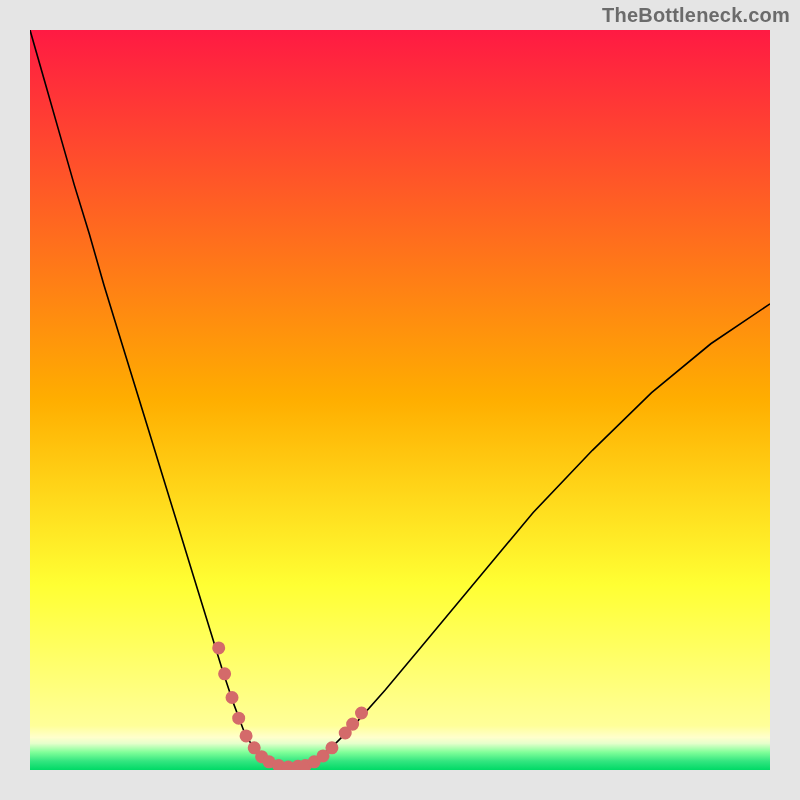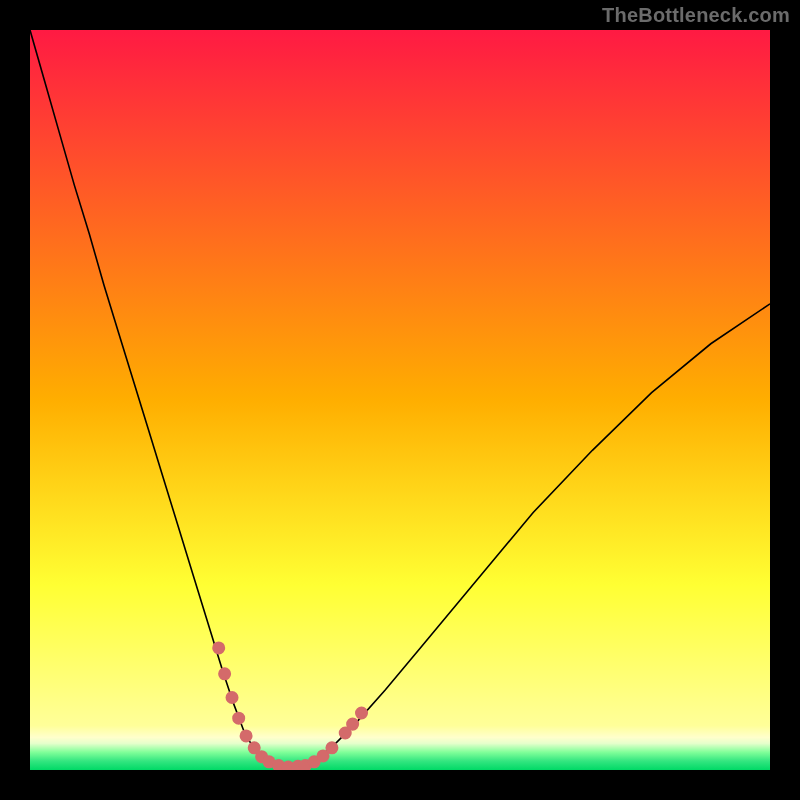--- a/index.html
+++ b/index.html
@@ -6,21 +6,21 @@
     margin: 0;
     padding: 0;
     width: 800px;
     height: 800px;
     overflow: hidden;
     font-family: Arial, Helvetica, sans-serif;
   }
   .frame {
     width: 800px;
     height: 800px;
-    background: #000000;
+    background: #e5e5e5;
     position: relative;
     text-decoration: underline;
   }
   .watermark {
     position: absolute;
     top: 4px;
     right: 10px;
     color: #6b6b6b;
     font-size: 20px;
     font-weight: 600;

